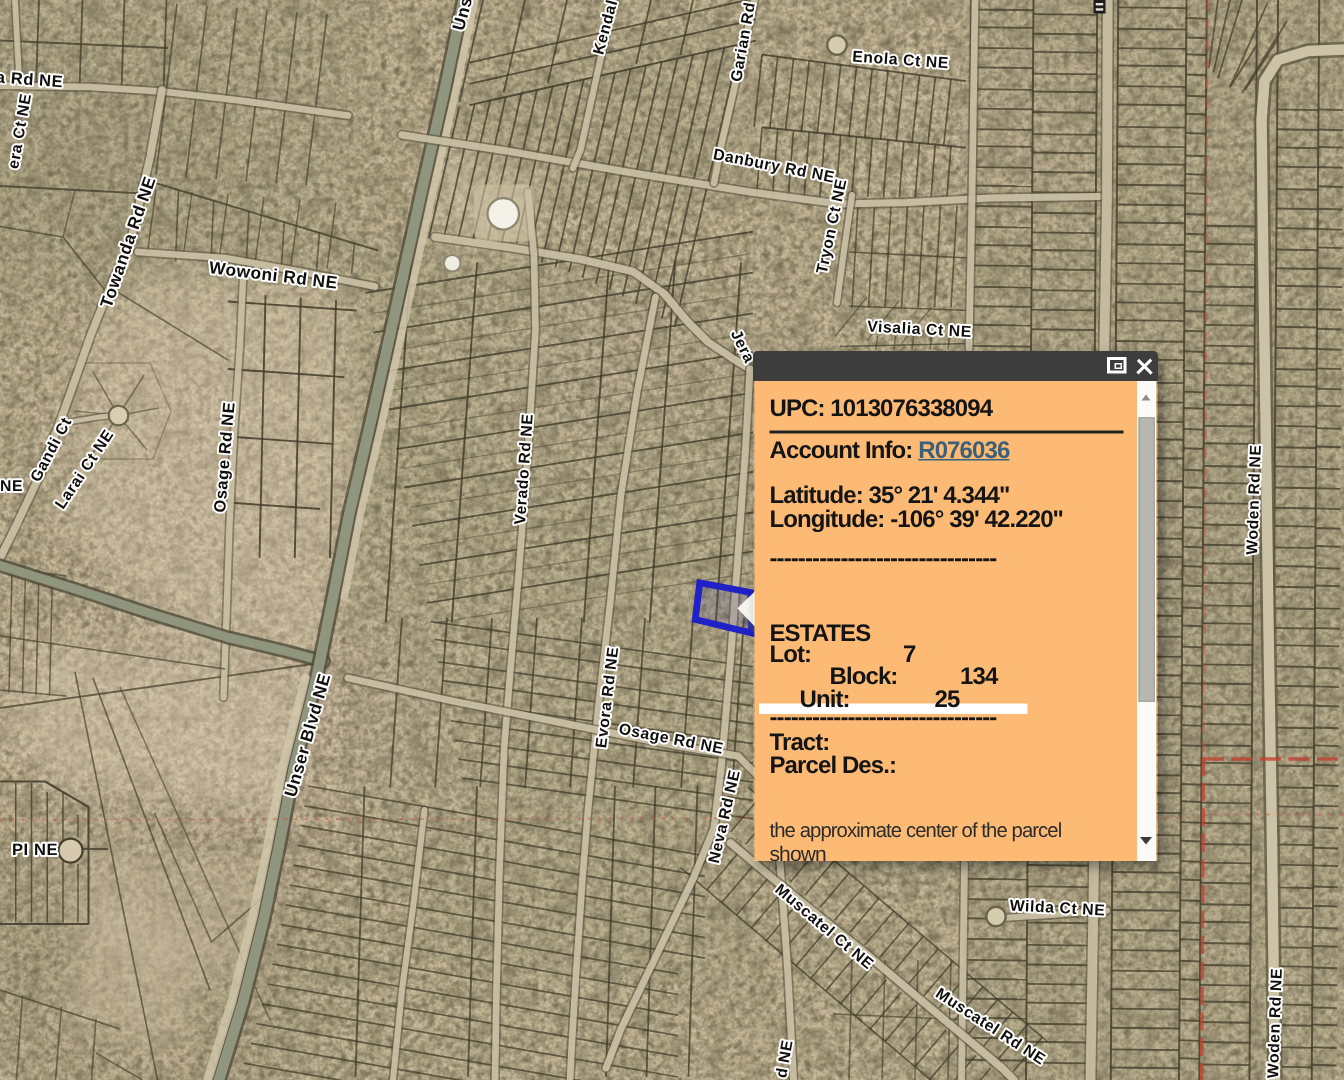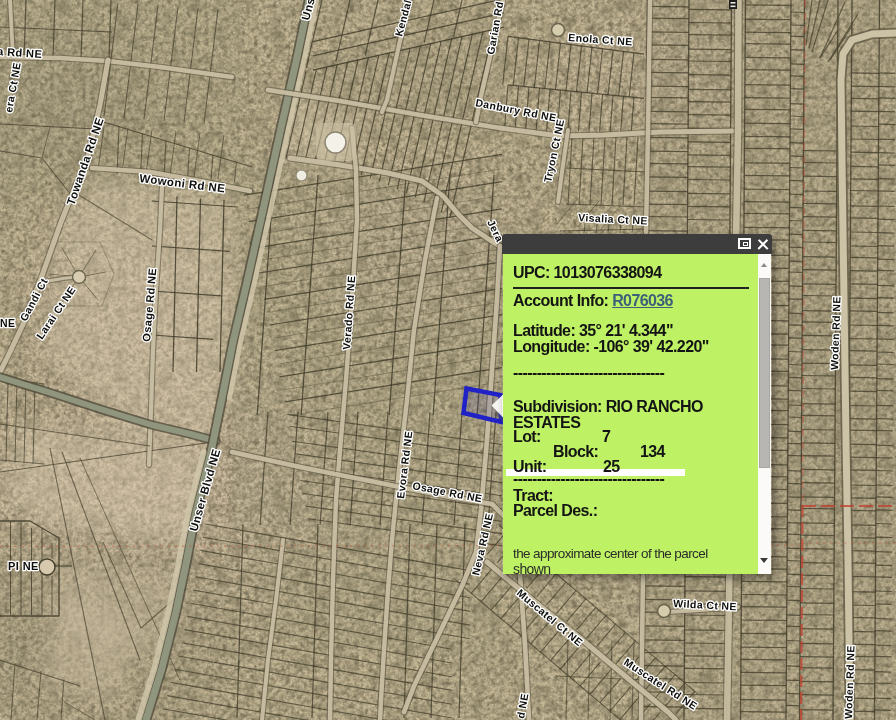--- a/index.html
+++ b/index.html
@@ -1,17 +1,17 @@
 <!DOCTYPE html>
 <html><head><meta charset="utf-8"><style>
 html,body{margin:0;padding:0;width:896px;height:720px;overflow:hidden;background:#cfc5a8;font-family:"Liberation Sans",sans-serif;}
 #stage{position:relative;width:896px;height:720px;overflow:hidden;}
 #popup{position:absolute;left:502px;top:234px;width:270px;box-shadow:3px 4px 8px rgba(0,0,0,0.4);}
 #ptitle{height:20px;background:#3d3d3d;border-radius:3px 3px 0 0;position:relative;}
-#pbody{position:relative;height:320px;margin:0 1px;background:#bef264;color:#141414;font-weight:bold;font-size:16px;line-height:15.6px;letter-spacing:-0.6px;overflow:hidden;}
+#pbody{position:relative;height:320px;margin:0 1px;background:#fdba74;color:#141414;font-weight:bold;font-size:16px;line-height:15.6px;letter-spacing:-0.6px;overflow:hidden;}
 .pl{position:absolute;left:10px;white-space:nowrap;}
 #phr{position:absolute;left:10px;top:32.5px;width:236px;border-top:2px solid #222;}
 #wband{position:absolute;left:3px;top:215px;width:179px;height:7px;background:#fff;}
 .maxico{position:absolute;right:21px;top:4px;width:9px;height:7px;border:2px solid #fff;}
 .maxico:after{content:"";position:absolute;left:2.5px;top:2px;width:3.5px;height:1.8px;border:1.5px solid #fff;}
 .xico{position:absolute;right:4px;top:4px;width:11px;height:11px;}
 .xico:before,.xico:after{content:"";position:absolute;left:4.5px;top:-0.5px;width:2.2px;height:12.5px;background:#fff;}
 .xico:before{transform:rotate(45deg);}.xico:after{transform:rotate(-45deg);}
 #sbar{position:absolute;right:0;top:0;width:13px;height:320px;background:#fbfaf8;}
 #sthumb{position:absolute;left:1px;top:24px;width:10.5px;height:190px;background:#b7b6b3;border:1px solid #a8a7a4;box-sizing:border-box;}
@@ -813,25 +813,24 @@
         <div class="xico"></div>
       </div>
  <div id="pbody">
   <div id="phr"></div>
   <div id="wband"></div>
 <div class="pl" style="top:11px;">UPC: 1013076338094</div>
 <div class="pl" style="top:38.6px;">Account Info: <a class="acct" href="#">R076036</a></div>
 <div class="pl" style="top:69.2px;">Latitude: 35° 21' 4.344"</div>
 <div class="pl" style="top:85px;">Longitude: -106° 39' 42.220"</div>
 <div class="pl" style="top:111px;">--------------------------------</div>
-<div class="pl" style="top:145px;">Subdivision: RIO RANCHO</div>
 <div class="pl" style="top:160.7px;">ESTATES</div>
 <div class="pl" style="top:174.6px;">Lot:<span class="val" style="left:89px;">7</span></div>
 <div class="pl" style="top:190.4px;margin-left:40px;">Block:<span class="val" style="left:87px;">134</span></div>
-<div class="pl" style="top:205.0px;">Unit:<span class="val" style="left:90px;">25</span></div>
+<div class="pl" style="top:205.0px;margin-left:20px;">Unit:<span class="val" style="left:90px;">25</span></div>
 <div class="pl" style="top:216.5px;">--------------------------------</div>
 <div class="pl" style="top:233.7px;">Tract:</div>
 <div class="pl" style="top:248.5px;">Parcel Des.:</div>
 <div class="pl" style="top:292.4px;font-weight:normal;color:#2b2b2b;font-size:13.5px;">the approximate center of the parcel</div>
 <div class="pl" style="top:307.9px;font-weight:normal;color:#2b2b2b;font-size:14px;">shown</div>
   <div id="sbar">
           <div class="uarr"></div>
           <div id="sthumb"></div>
           <div class="darr"></div>
         </div>

